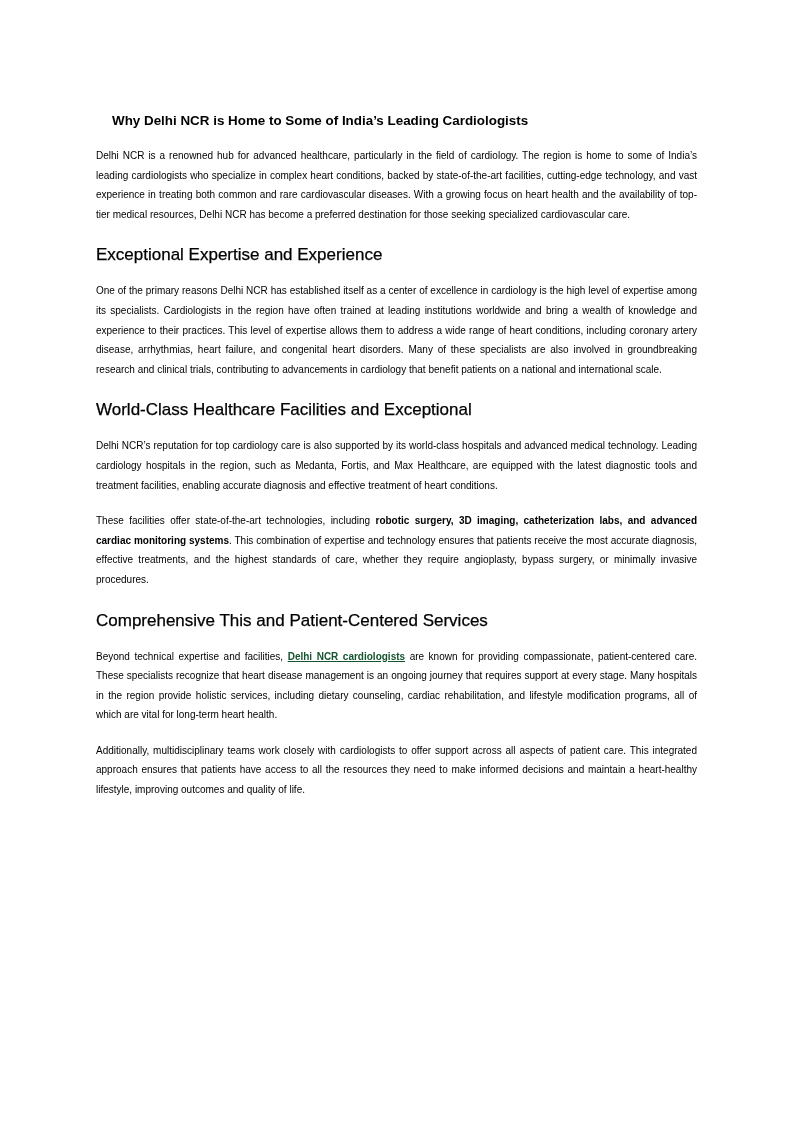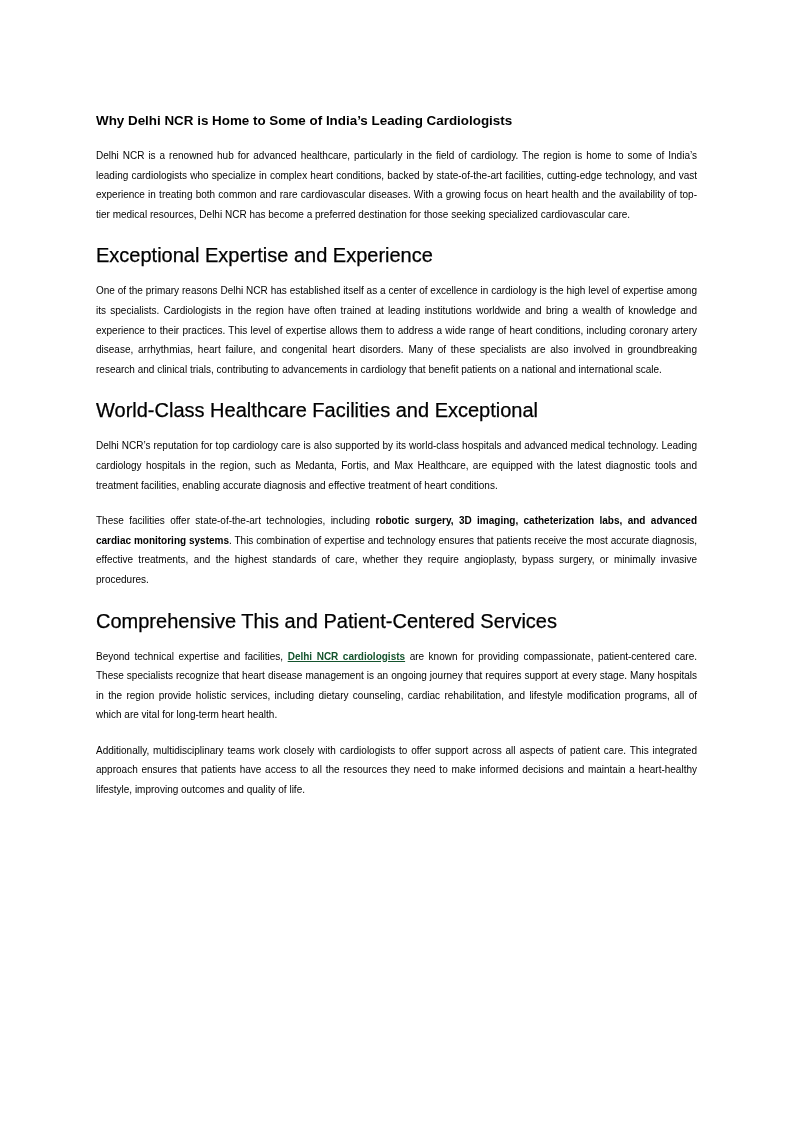--- a/index.html
+++ b/index.html
@@ -13,31 +13,31 @@
     }
     .page {
       position: absolute;
       left: 96px;
       top: 112px;
       width: 601px;
     }
     .doc-title {
       font-size: 13.4px;
       font-weight: bold;
-      margin: 0 0 17px 0;
+      margin: 0 0 17px 16px;
       line-height: 17px;
     }
     p.body {
       font-size: 10px;
       line-height: 19.6px;
       margin: 0 0 16px 0;
       text-align: justify;
     }
     h2.section {
-      font-size: 20px;
+      font-size: 17px;
       font-weight: normal;
       font-weight: 500;
       margin: 0 0 15px 0;
       line-height: 22px;
       -webkit-text-stroke: 0.25px #000;
     }
     .gap-before-h2 { height: 4px; }
     a.link {
       color: #14532d;
       font-weight: bold;

